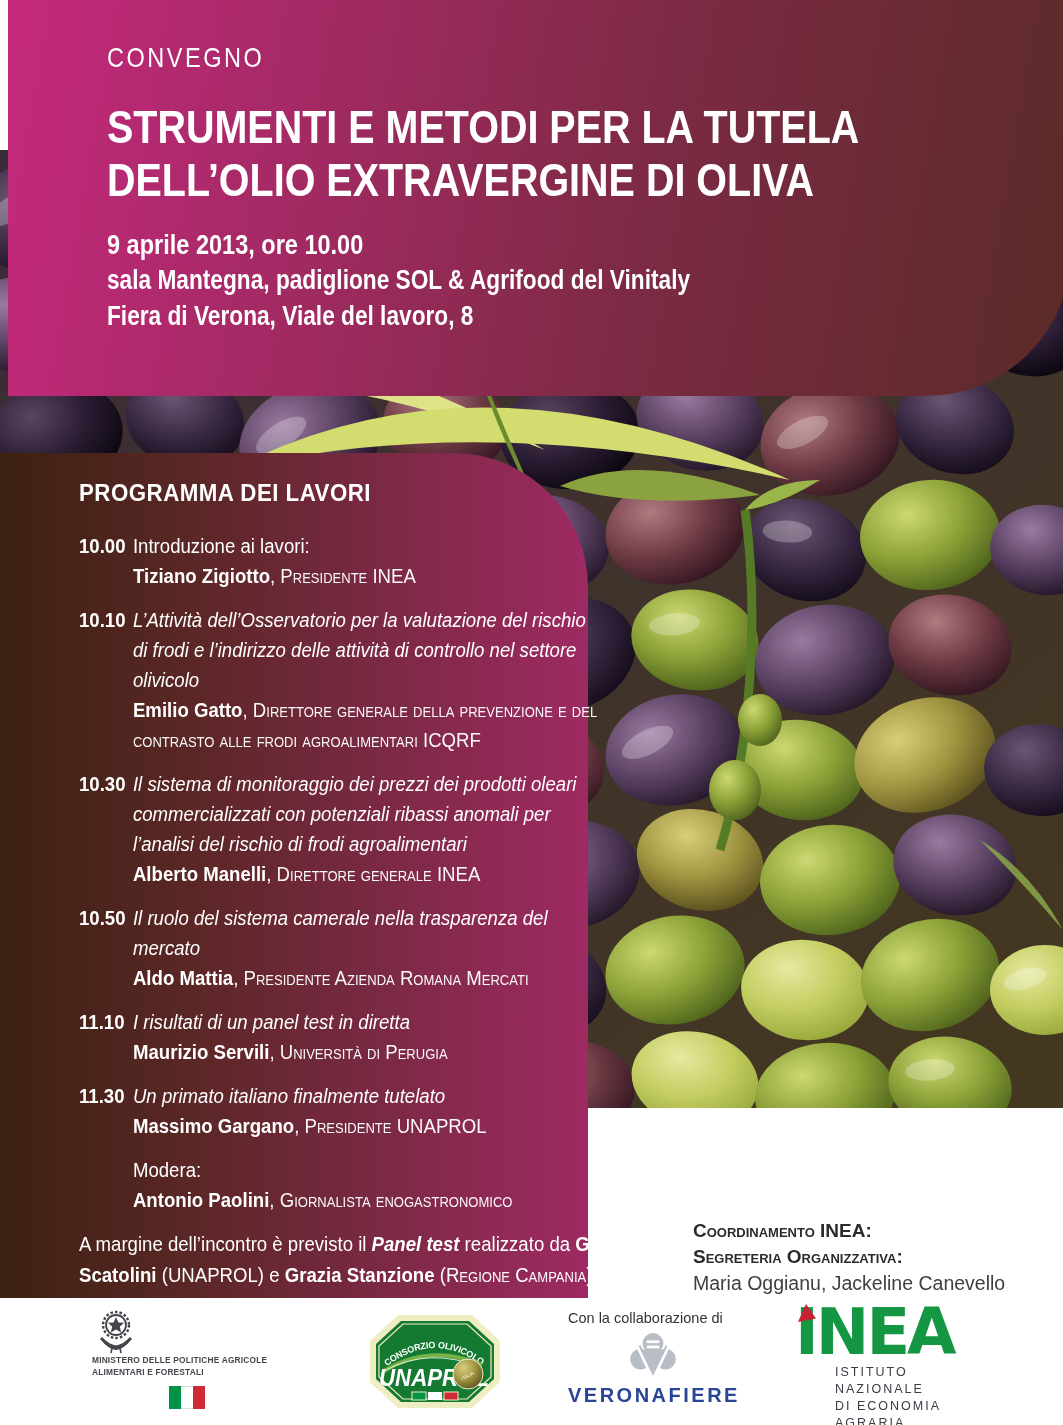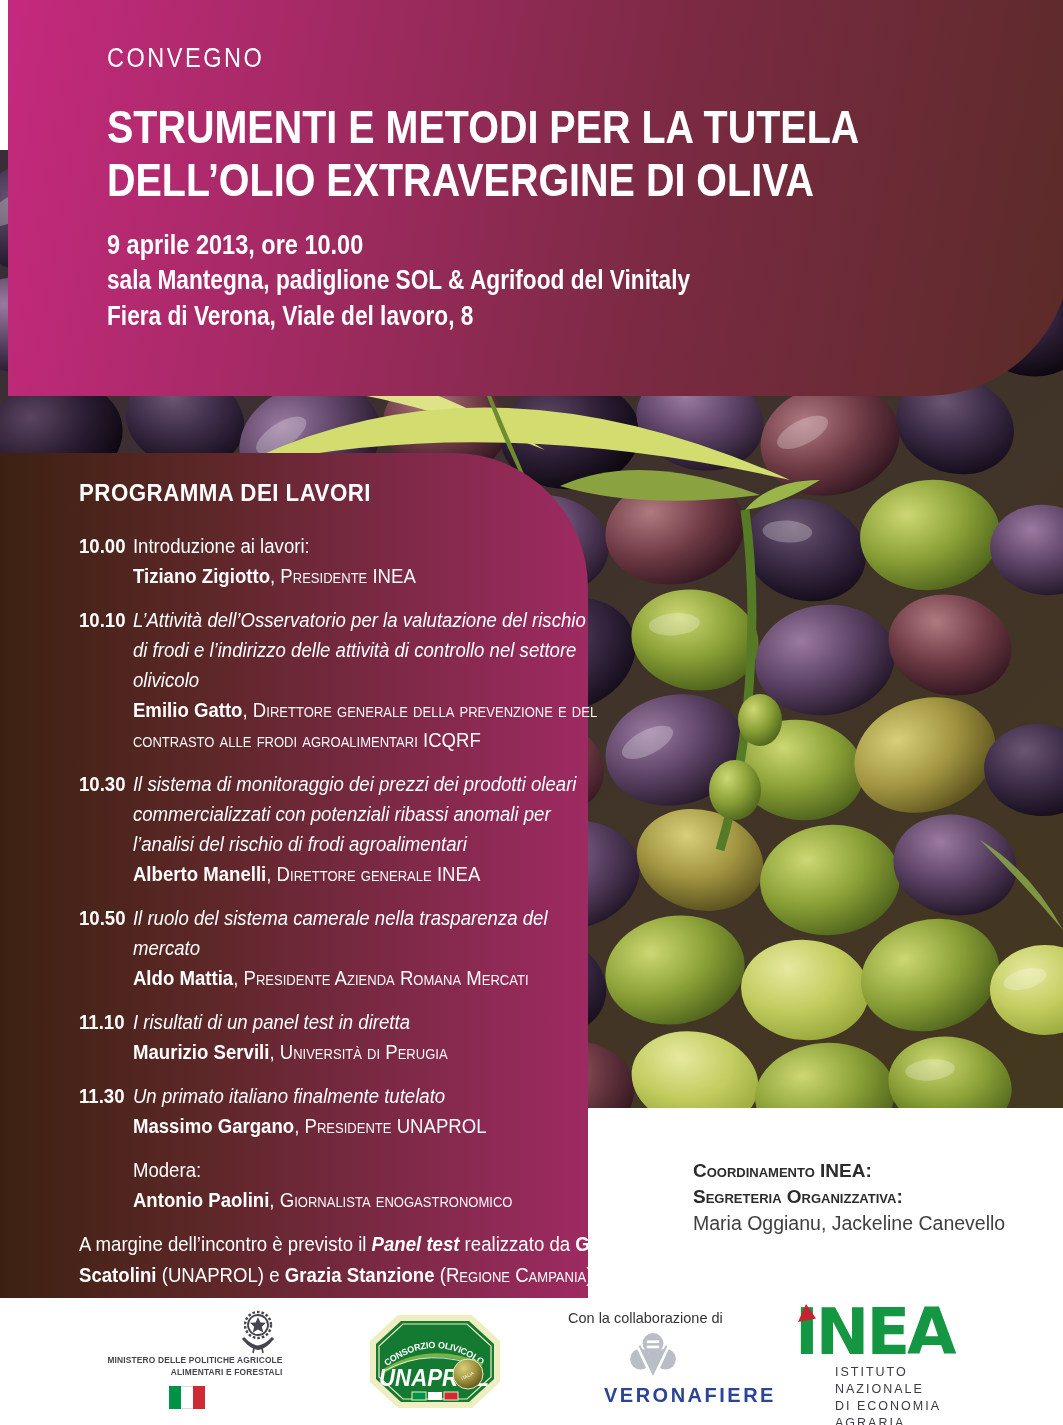--- a/index.html
+++ b/index.html
@@ -31,37 +31,37 @@
   .ibody{flex:1;}
   .it{font-style:italic;}
   .spk{font-weight:700;}
   .sc{font-variant:small-caps;}
   .role{opacity:.97;}
   .note{font-size:20px;line-height:31px;margin-top:12px;width:595px;}
   .note .bi{font-weight:700;font-style:italic;}
   .note .b{font-weight:700;}
 
   
-  .info{position:absolute;left:693px;top:1158px;width:360px;z-index:2;color:#3f3f3f;}
+  .info{position:absolute;left:693px;top:1218px;width:360px;z-index:2;color:#3f3f3f;}
   .ilabel{font-size:19px;font-weight:700;font-variant:small-caps;color:#2b2b2b;line-height:26px;}
   .inames{font-size:19.5px;line-height:26px;margin-bottom:14px;color:#3f3f3f;}
 
   
   .footer{position:absolute;left:0;top:1298px;width:1063px;height:127px;background:#fff;z-index:5;}
-  .ministry{position:absolute;left:92px;top:8px;width:190px;text-align:right;color:#45454e;}
+  .ministry{position:absolute;left:92px;top:8px;width:190px;text-align:left;color:#45454e;}
   .ministry .emb{height:48px;}
   .mname{font-size:9.5px;font-weight:700;letter-spacing:0.2px;line-height:12px;
          transform:scaleX(0.88);transform-origin:center top;width:114%;margin-left:-7%;}
   .mflag{width:36px;height:23px;margin:8px auto 0 auto;display:flex;}
   .mflag div{flex:1;}
   .unaprol{position:absolute;left:368px;top:15px;width:134px;height:97px;}
   .verona{position:absolute;left:568px;top:12px;width:170px;}
   .vcollab{font-size:14.5px;color:#333;}
   .vemb{margin:4px auto 2px auto;width:56px;height:52px;}
-  .vname{font-size:20px;font-weight:700;color:#2a4496;letter-spacing:2.5px;margin-left:36px;}
+  .vname{font-size:20px;font-weight:700;color:#2a4496;letter-spacing:2.5px;}
   .ineabox{position:absolute;left:795px;top:2px;width:200px;}
   .inea-name{position:relative;font-size:64px;font-weight:700;color:#159643;letter-spacing:-3px;line-height:64px;
              font-family:"DejaVu Sans",sans-serif;}
   .inea-red{position:absolute;left:1px;top:4px;width:20px;height:18px;background:#c52332;
             clip-path:polygon(10% 100%,50% 0,100% 80%);}
   .inea-sub{font-size:12.5px;letter-spacing:2px;color:#3b3b45;line-height:17px;font-weight:400;margin-left:40px;}
 </style>
 </head>
 <body>
 

